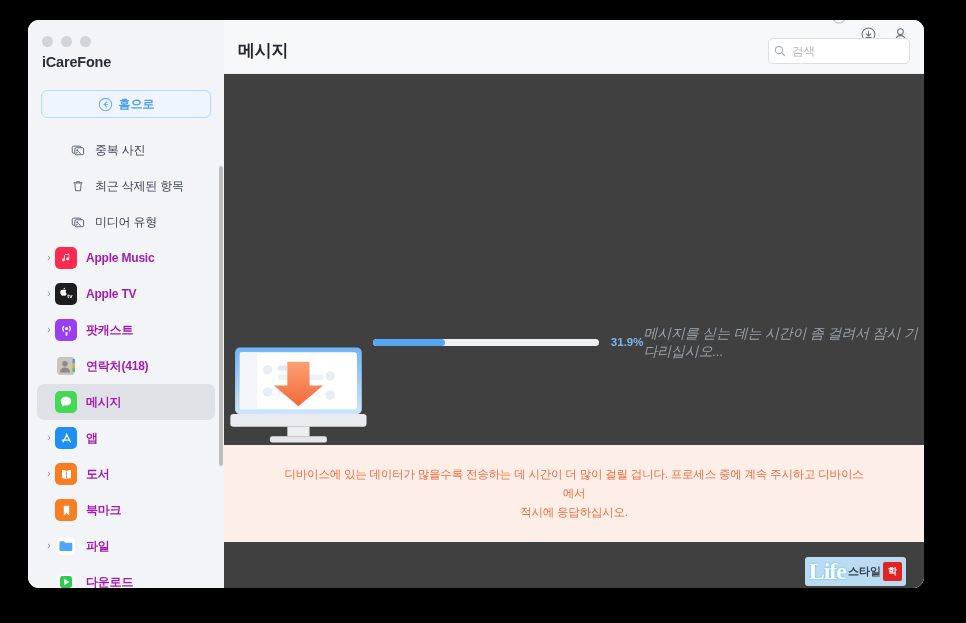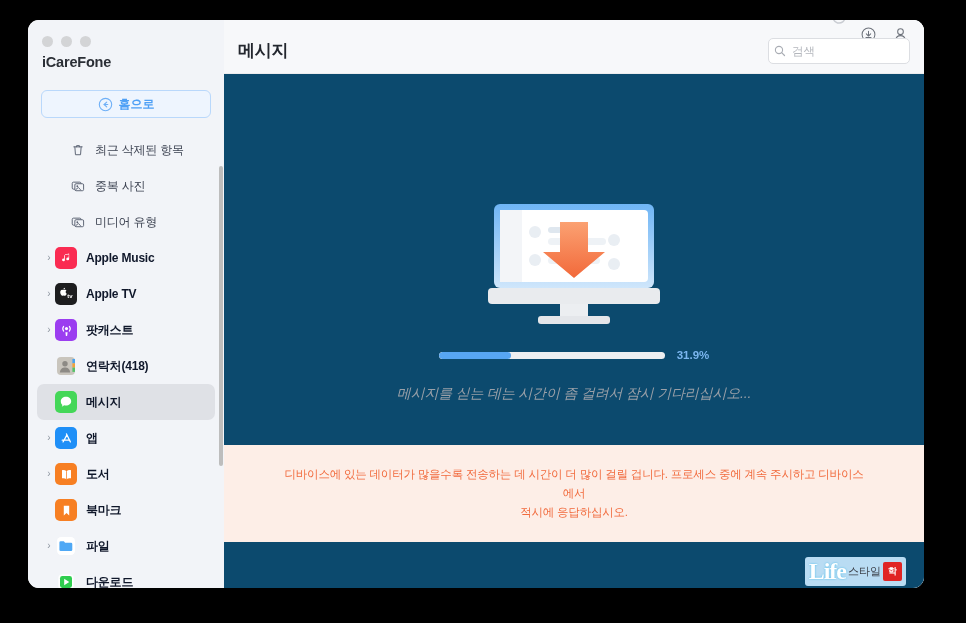--- a/index.html
+++ b/index.html
@@ -72,21 +72,21 @@
   .nav-ico {
     width: 22px; height: 22px; flex: 0 0 22px;
     margin-right: 9px; border-radius: 5px;
     display: flex; align-items: center; justify-content: center;
     font-size: 13px; color: #fff;
   }
   .nav-ico.plain {
     width: 16px; flex: 0 0 16px; height: 16px; margin-left: 15px;
     margin-right: 9px; background: none; color: #5b6272; font-size: 13px;
   }
-  .nav-lbl { font-size: 12px; color: #0f172a; font-weight: bold; letter-spacing: -.2px; }
+  .nav-lbl { font-size: 12px; color: #a21caf; font-weight: bold; letter-spacing: -.2px; }
   .nav-lbl.light { font-weight: normal; color: #3b4150; }
 
   .sb-track {
     position: absolute; right: 1px; top: 34px;
     width: 4px; height: 300px;
     background: #bdbdbd; border-radius: 3px;
   }
 
   
   .main { flex: 1; display: flex; flex-direction: column; background: #ffffff; position: relative; }
@@ -118,22 +118,22 @@
   .search-box {
     width: 142px; height: 26px; border: 1px solid #dcdee2;
     border-radius: 5px; background: #fff;
     display: flex; align-items: center; gap: 6px; padding: 0 5px;
     cursor: text;
   }
   .search-box .ph { font-size: 11.5px; color: #b3b6bc; }
 
   
   .content {
-    flex: 1; display: flex; flex-direction: column;
-    align-items: center; position: relative; background: #0c4a6e;
+    flex: 1; display: flex; flex-direction: row;
+    align-items: center; position: relative; background: #404040;
   }
   .illus { margin-top: 128px; }
   .progress-row {
     margin-top: 22px; display: flex; align-items: center; gap: 12px;
   }
   .bar-track { width: 226px; height: 7px; border-radius: 4px; background: #eeeff1; overflow: hidden; }
   .bar-fill { height: 100%; border-radius: 4px; background: #57a6f2; }
   .pct { font-size: 11.5px; color: #7bb6ef; font-weight: bold; }
   .hint { margin-top: 24px; font-size: 14px; color: #9aa0a8; letter-spacing: -.2px; font-style: italic; }
 
@@ -148,21 +148,21 @@
   .watermark {
     position: absolute; right: 18px; bottom: 2px;
     display: flex; align-items: center; gap: 2px;
     background: #b9dcf3; padding: 1px 4px; border-radius: 3px;
   }
   .wm-life {
     font-size: 24px; font-weight: bold; color: #ffffff;
     font-family: "Liberation Serif", serif; letter-spacing: -1px;
     text-shadow: 0 0 2px #3bb8e8;
   }
-  .wm-ko { font-size: 11px; color: #3a3f48; font-weight: normal; }
+  .wm-ko { font-size: 11px; color: #3a3f48; font-weight: bold; }
   .wm-seal {
     width: 19px; height: 19px; background: #e02424; border-radius: 2px;
     color: #fff; font-size: 9px; display: flex; align-items: center; justify-content: center;
     font-weight: bold;
   }
   .copyright {
     position: absolute; right: 16px; bottom: -19px;
     font-size: 8.5px; color: #3a3a3a; white-space: nowrap;
     font-family: "Liberation Sans", sans-serif;
   }
@@ -191,36 +191,36 @@
         </svg>
         <span class="lbl">홈으로</span>
       </div>
 
       <div class="nav-scroll">
         <div class="nav-list" id="nav-list">
             <div class="nav-item">
               <div class="caret empty">›</div>
               <div class="nav-ico plain">
                 <svg viewBox="0 0 16 16" width="14" height="14">
-                  <path d="M3.2 4.4 H12.8 M6.4 4.4 V3 H9.6 V4.4 M4.4 4.4 L5.1 13.4 H10.9 L11.6 4.4" fill="none" stroke="#5b6272" stroke-width="1.1" stroke-linecap="round" stroke-linejoin="round"></path>
-                </svg>
-              </div>
-              <div class="nav-lbl light">최근 삭제된 항목</div>
-            </div>
-            <div class="nav-item">
-              <div class="caret empty">›</div>
-              <div class="nav-ico plain">
-                <svg viewBox="0 0 16 16" width="14" height="14">
                   <rect x="1.4" y="3.6" width="10" height="8" rx="1.4" fill="none" stroke="#5b6272" stroke-width="1.1"></rect>
                   <rect x="4.4" y="5.4" width="10" height="8" rx="1.4" fill="#f2f4f8" stroke="#5b6272" stroke-width="1.1"></rect>
                   <circle cx="7.2" cy="8.2" r="1" fill="#5b6272"></circle>
                   <path d="M5.2 12.4 L8.4 9.6 L11 12.4" fill="none" stroke="#5b6272" stroke-width="1.1" stroke-linejoin="round"></path>
                 </svg>
               </div>
               <div class="nav-lbl light">중복 사진</div>
+            </div>
+            <div class="nav-item">
+              <div class="caret empty">›</div>
+              <div class="nav-ico plain">
+                <svg viewBox="0 0 16 16" width="14" height="14">
+                  <path d="M3.2 4.4 H12.8 M6.4 4.4 V3 H9.6 V4.4 M4.4 4.4 L5.1 13.4 H10.9 L11.6 4.4" fill="none" stroke="#5b6272" stroke-width="1.1" stroke-linecap="round" stroke-linejoin="round"></path>
+                </svg>
+              </div>
+              <div class="nav-lbl light">최근 삭제된 항목</div>
             </div>
             <div class="nav-item">
               <div class="caret empty">›</div>
               <div class="nav-ico plain">
                 <svg viewBox="0 0 16 16" width="14" height="14">
                   <rect x="1.4" y="3.6" width="10" height="8" rx="1.4" fill="none" stroke="#5b6272" stroke-width="1.1"></rect>
                   <rect x="4.4" y="5.4" width="10" height="8" rx="1.4" fill="#f2f4f8" stroke="#5b6272" stroke-width="1.1"></rect>
                   <circle cx="7.2" cy="8.2" r="1" fill="#5b6272"></circle>
                   <path d="M5.2 12.4 L8.4 9.6 L11 12.4" fill="none" stroke="#5b6272" stroke-width="1.1" stroke-linejoin="round"></path>
                 </svg>

